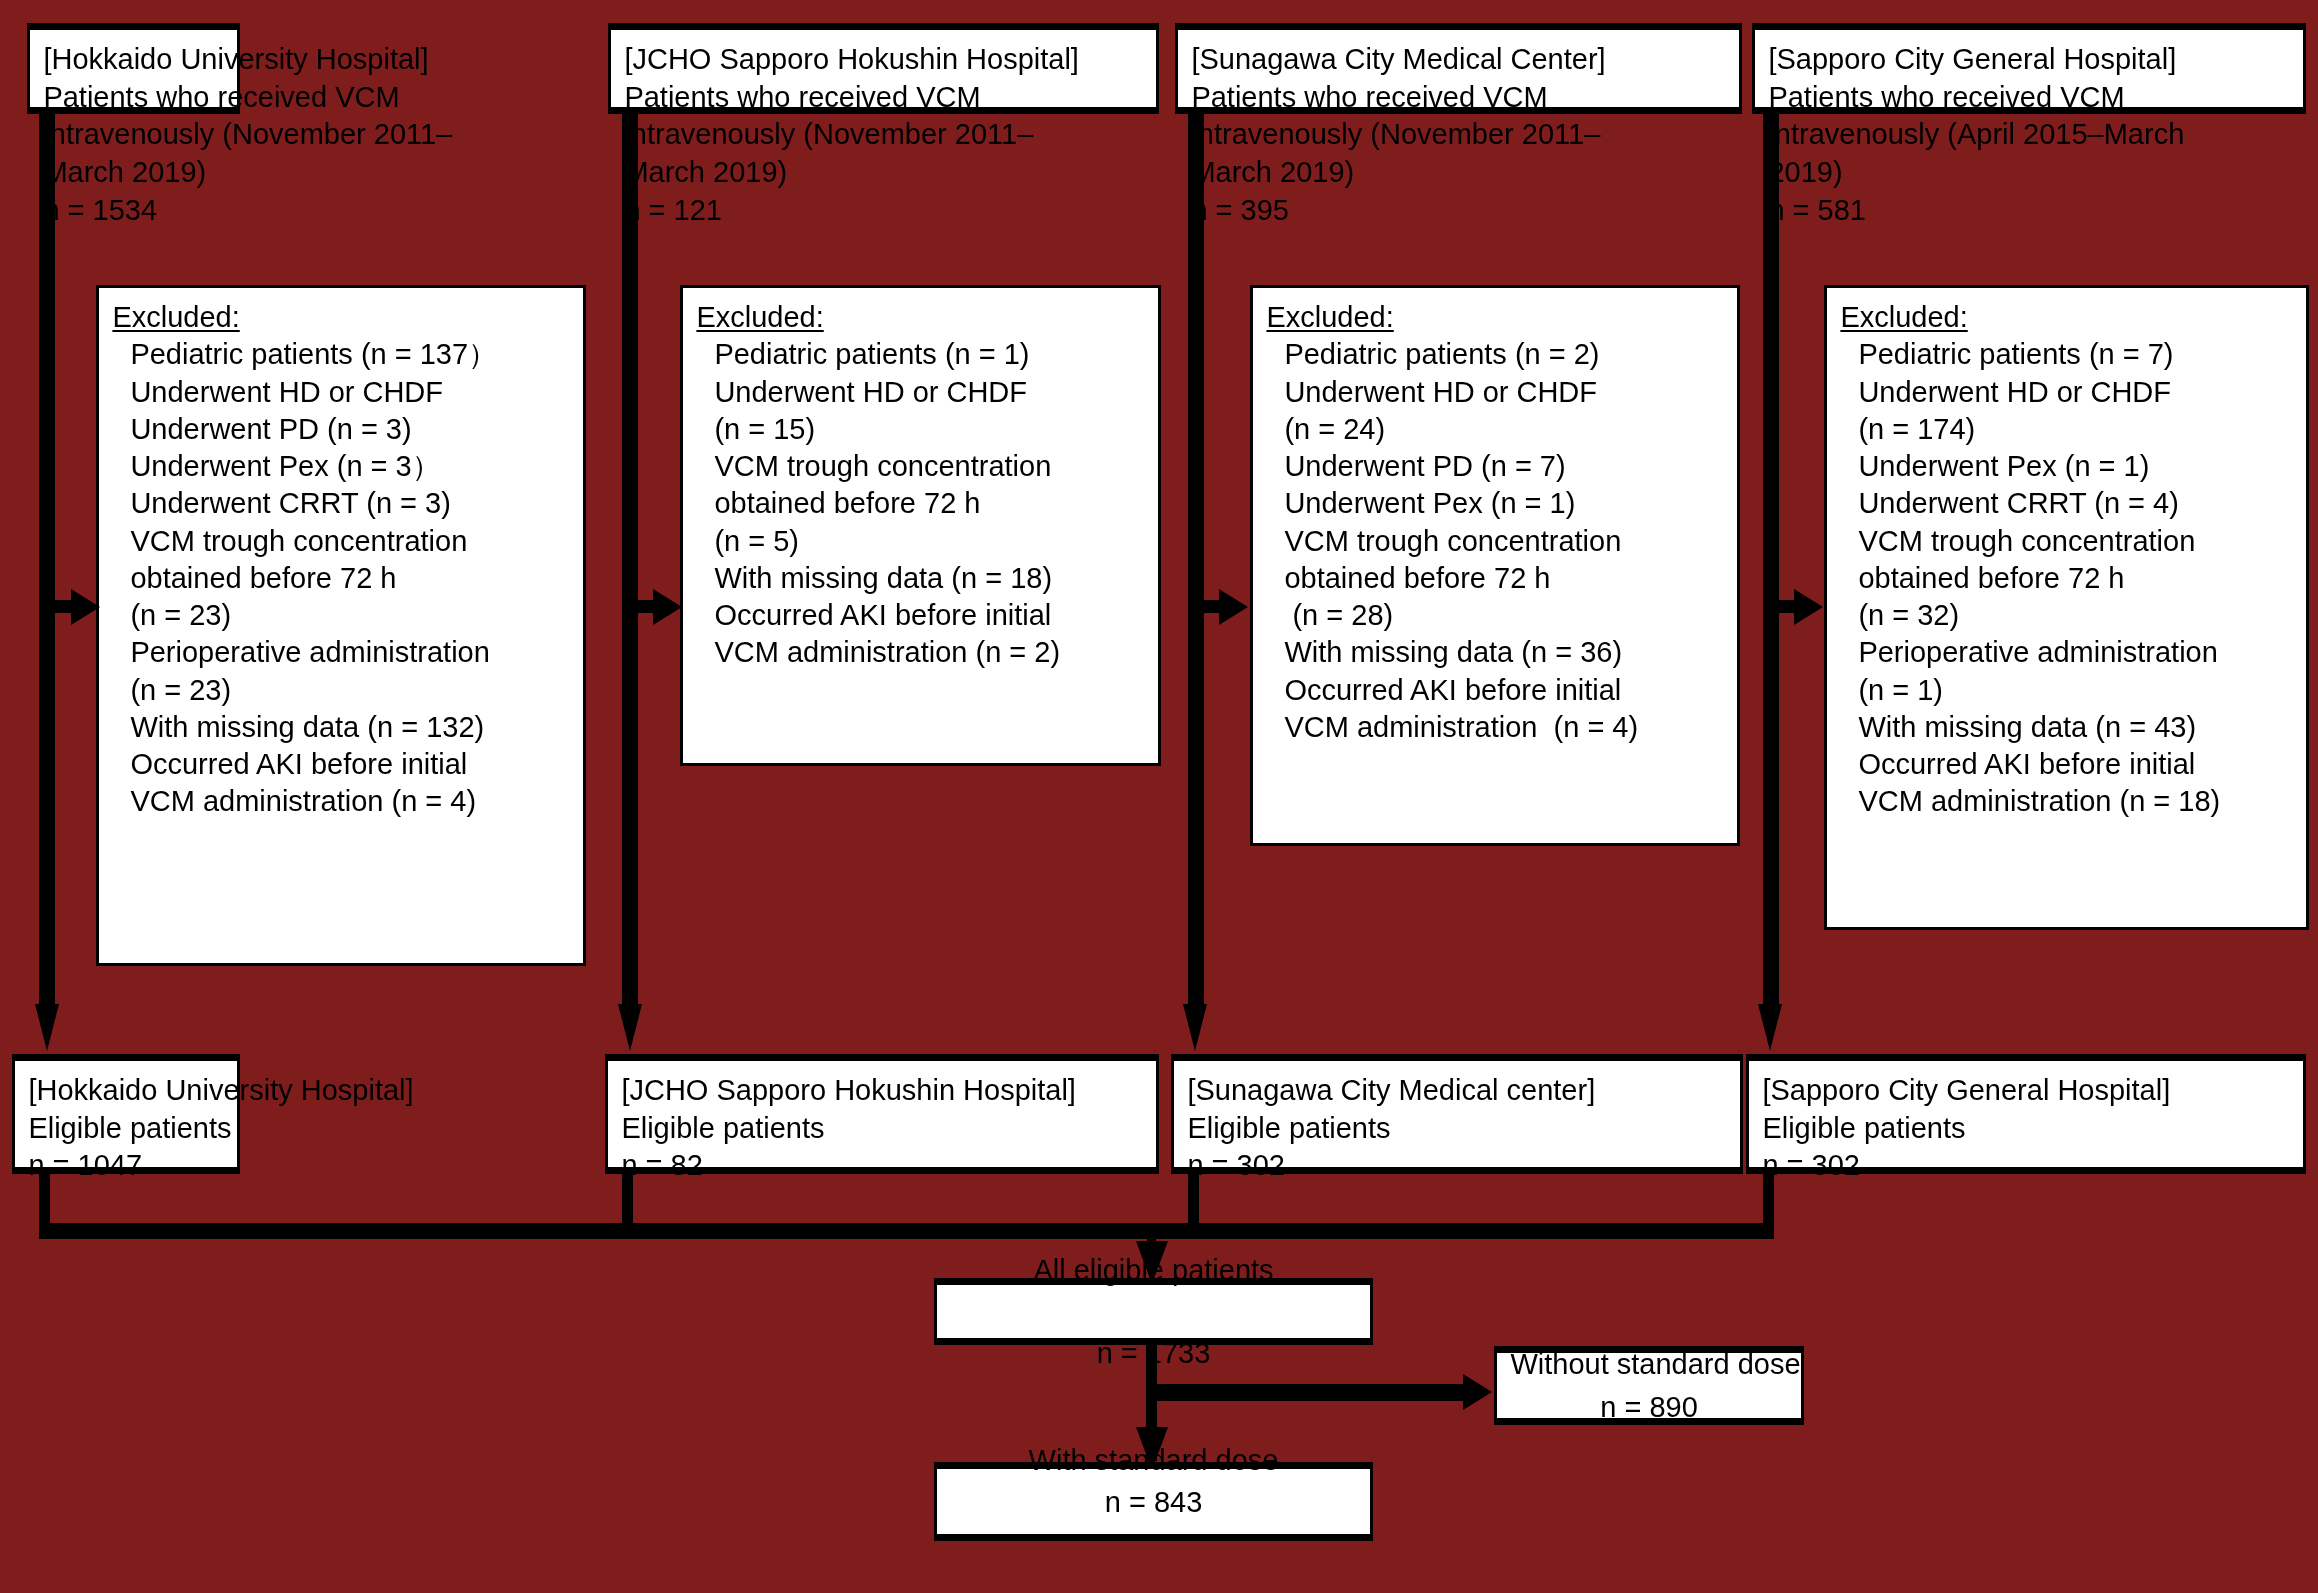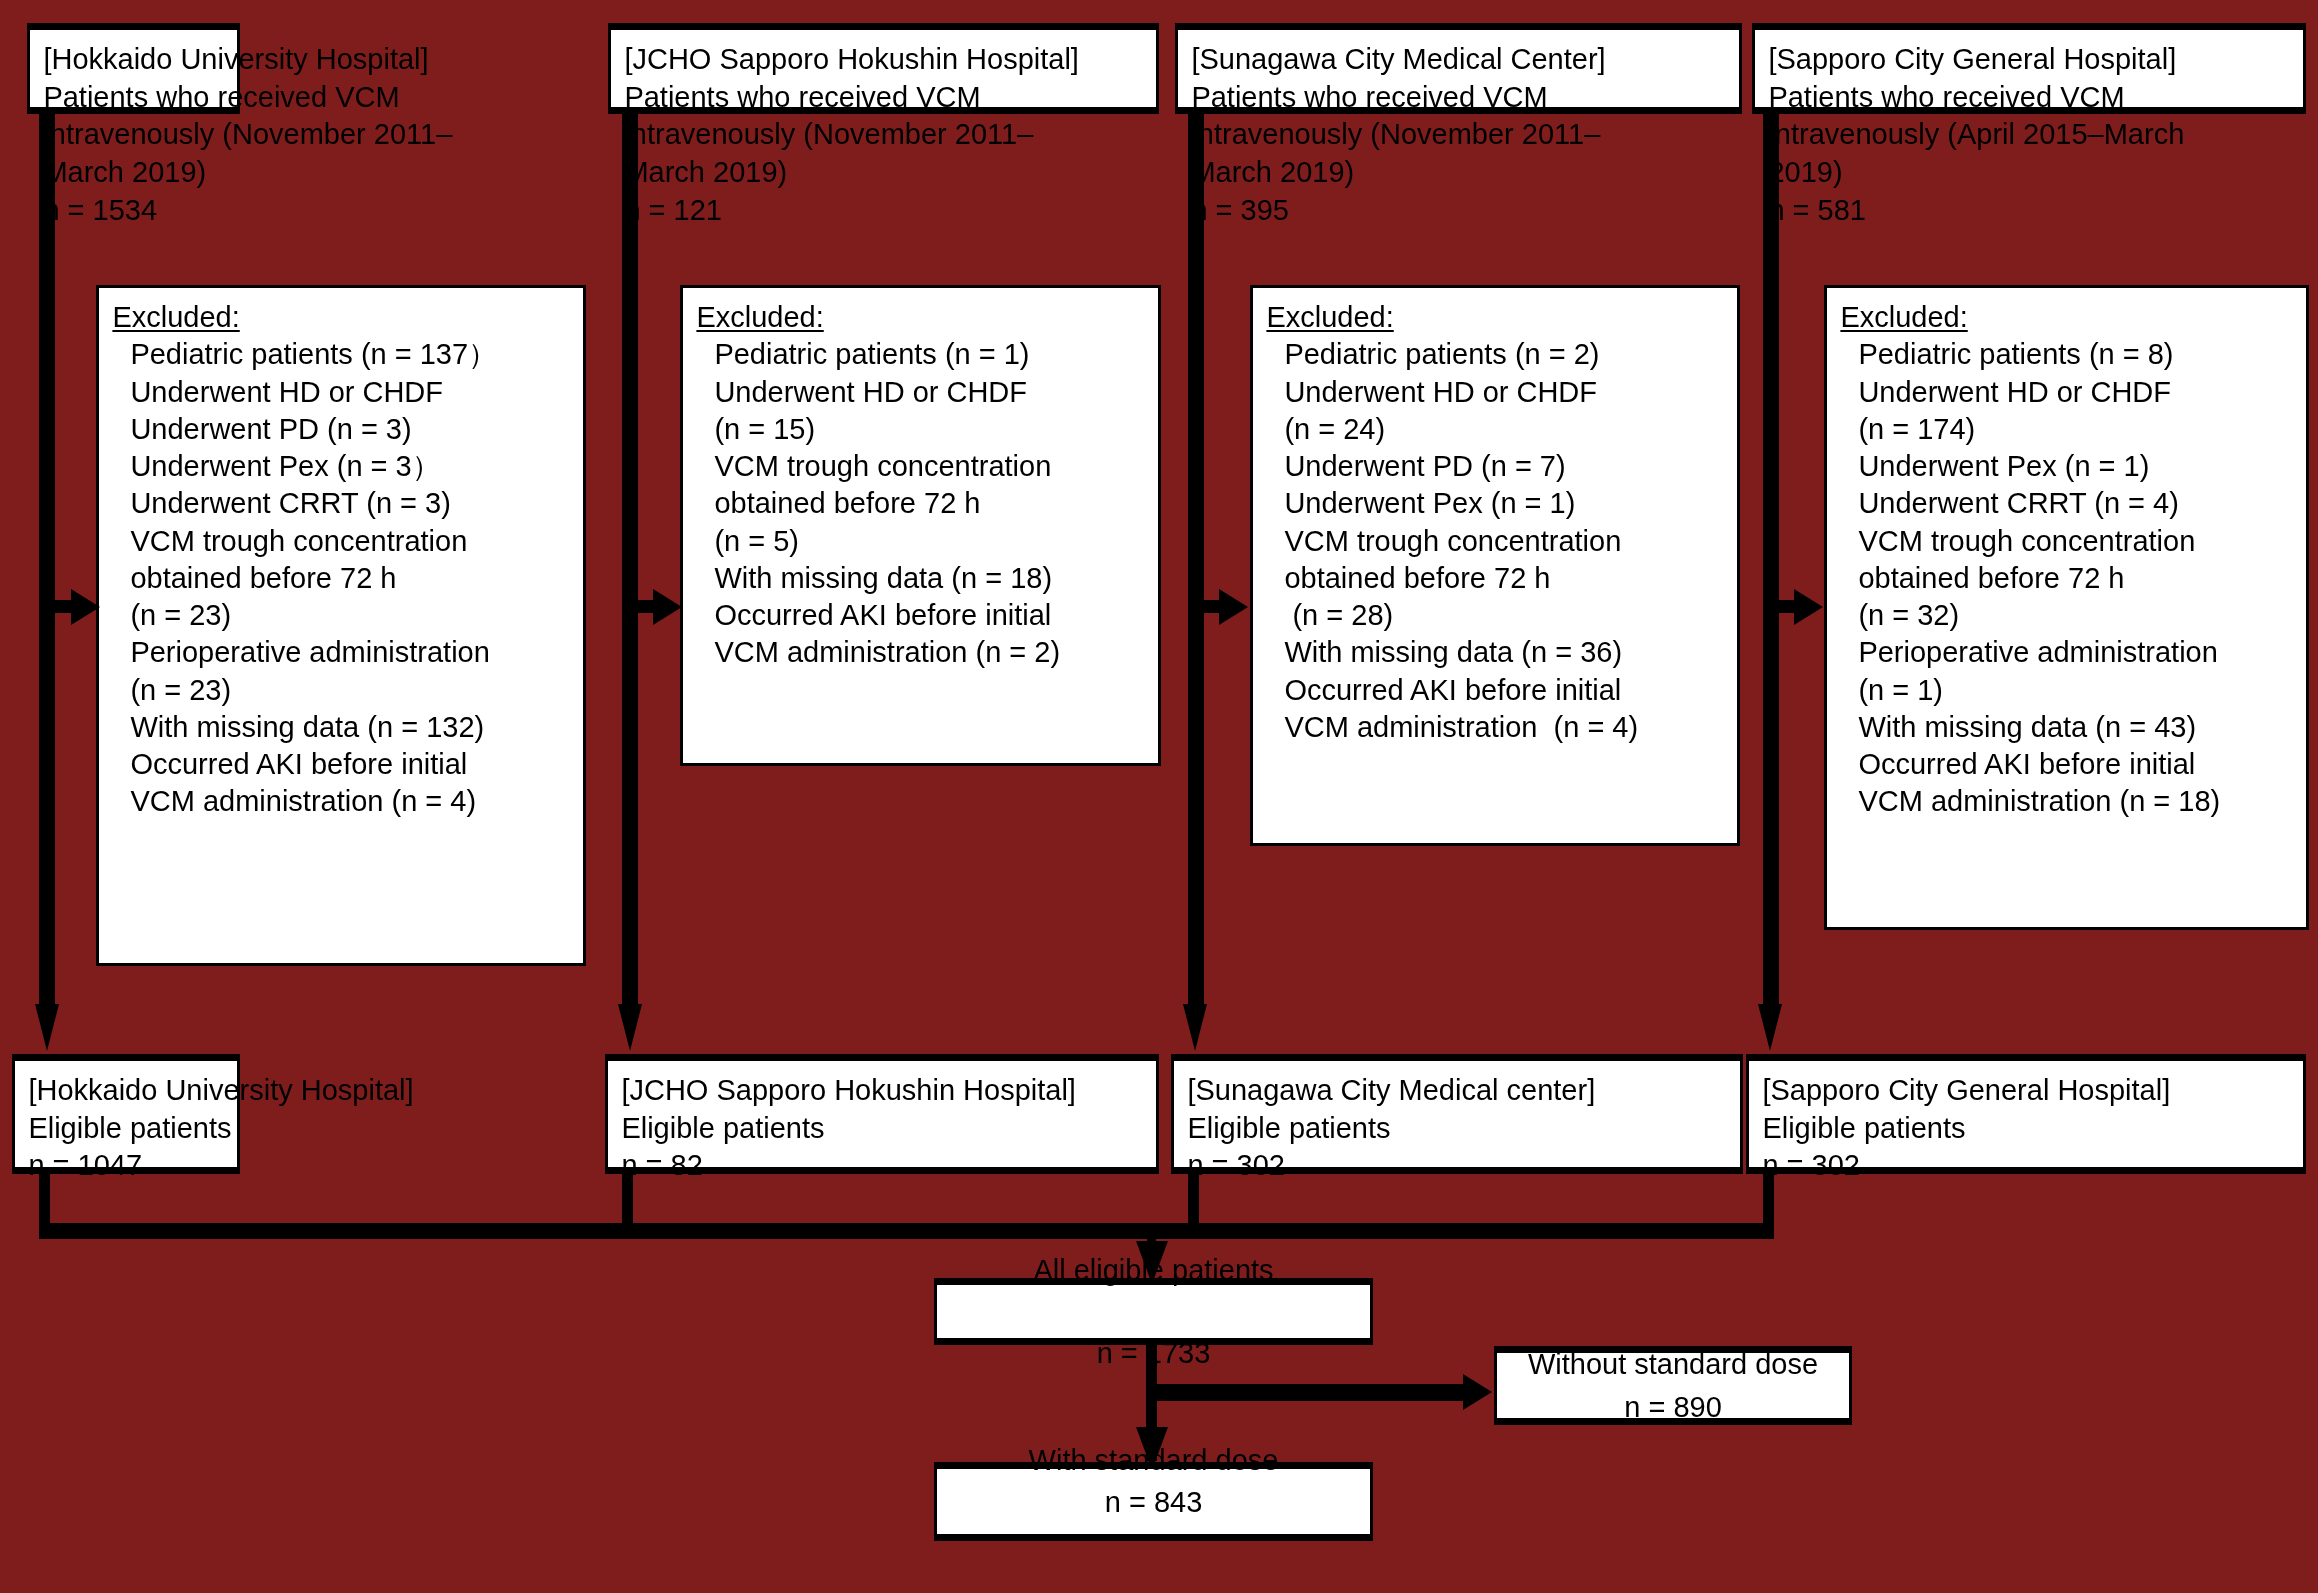--- a/index.html
+++ b/index.html
@@ -200,21 +200,21 @@
   <div class="box heavy src-box" style="left:1752px; top:23px; width:554px; height:91px;">
     <span class="line">[Sapporo City General Hospital]</span>
     <span class="line">Patients who received VCM</span>
     <span class="line">intravenously (April 2015–March</span>
     <span class="line">2019)</span>
     <span class="line">n = 581</span>
   </div>
 
   <div class="box excl-box" style="left:1824px; top:285px; width:485px; height:645px;">
     <span class="line hdr">Excluded:</span>
-    <span class="line item">Pediatric patients (n = 8)</span>
+    <span class="line item">Pediatric patients (n = 7)</span>
     <span class="line item">Underwent HD or CHDF</span>
     <span class="line item">(n = 174)</span>
     <span class="line item">Underwent Pex (n = 1)</span>
     <span class="line item">Underwent CRRT (n = 4)</span>
     <span class="line item">VCM trough concentration</span>
     <span class="line item">obtained before 72 h</span>
     <span class="line item">(n = 32)</span>
     <span class="line item">Perioperative administration</span>
     <span class="line item">(n = 1)</span>
     <span class="line item">With missing data (n = 43)</span>
@@ -244,21 +244,21 @@
   <div class="box heavy term-box" style="left:934px; top:1278px; width:439px; height:67px;gap:40px;">
     <span class="line">All eligible patients</span>
     <span class="line">n = 1733</span>
   </div>
 
   <div class="vline" style="left:1146px; top:1345px; width:11px; height:116px;"></div>
   <div class="hline" style="left:1146px; top:1384px; width:322px; height:17px;"></div>
   <div class="arrow-right" style="left:1463px; top:1374px;"></div>
   <div class="arrow-down" style="left:1136px; top:1427px;"></div>
 
-  <div class="box heavy term-box" style="left:1494px; top:1346px; width:358px; height:79px;">
+  <div class="box heavy term-box" style="left:1494px; top:1346px; width:310px; height:79px;">
     <span class="line">Without standard dose</span>
     <span class="line">n = 890</span>
   </div>
 
   <div class="box heavy term-box" style="left:934px; top:1462px; width:439px; height:79px;justify-content:flex-end;">
     <span class="line">With standard dose</span>
     <span class="line">n = 843</span>
   </div>
 
 </div>

